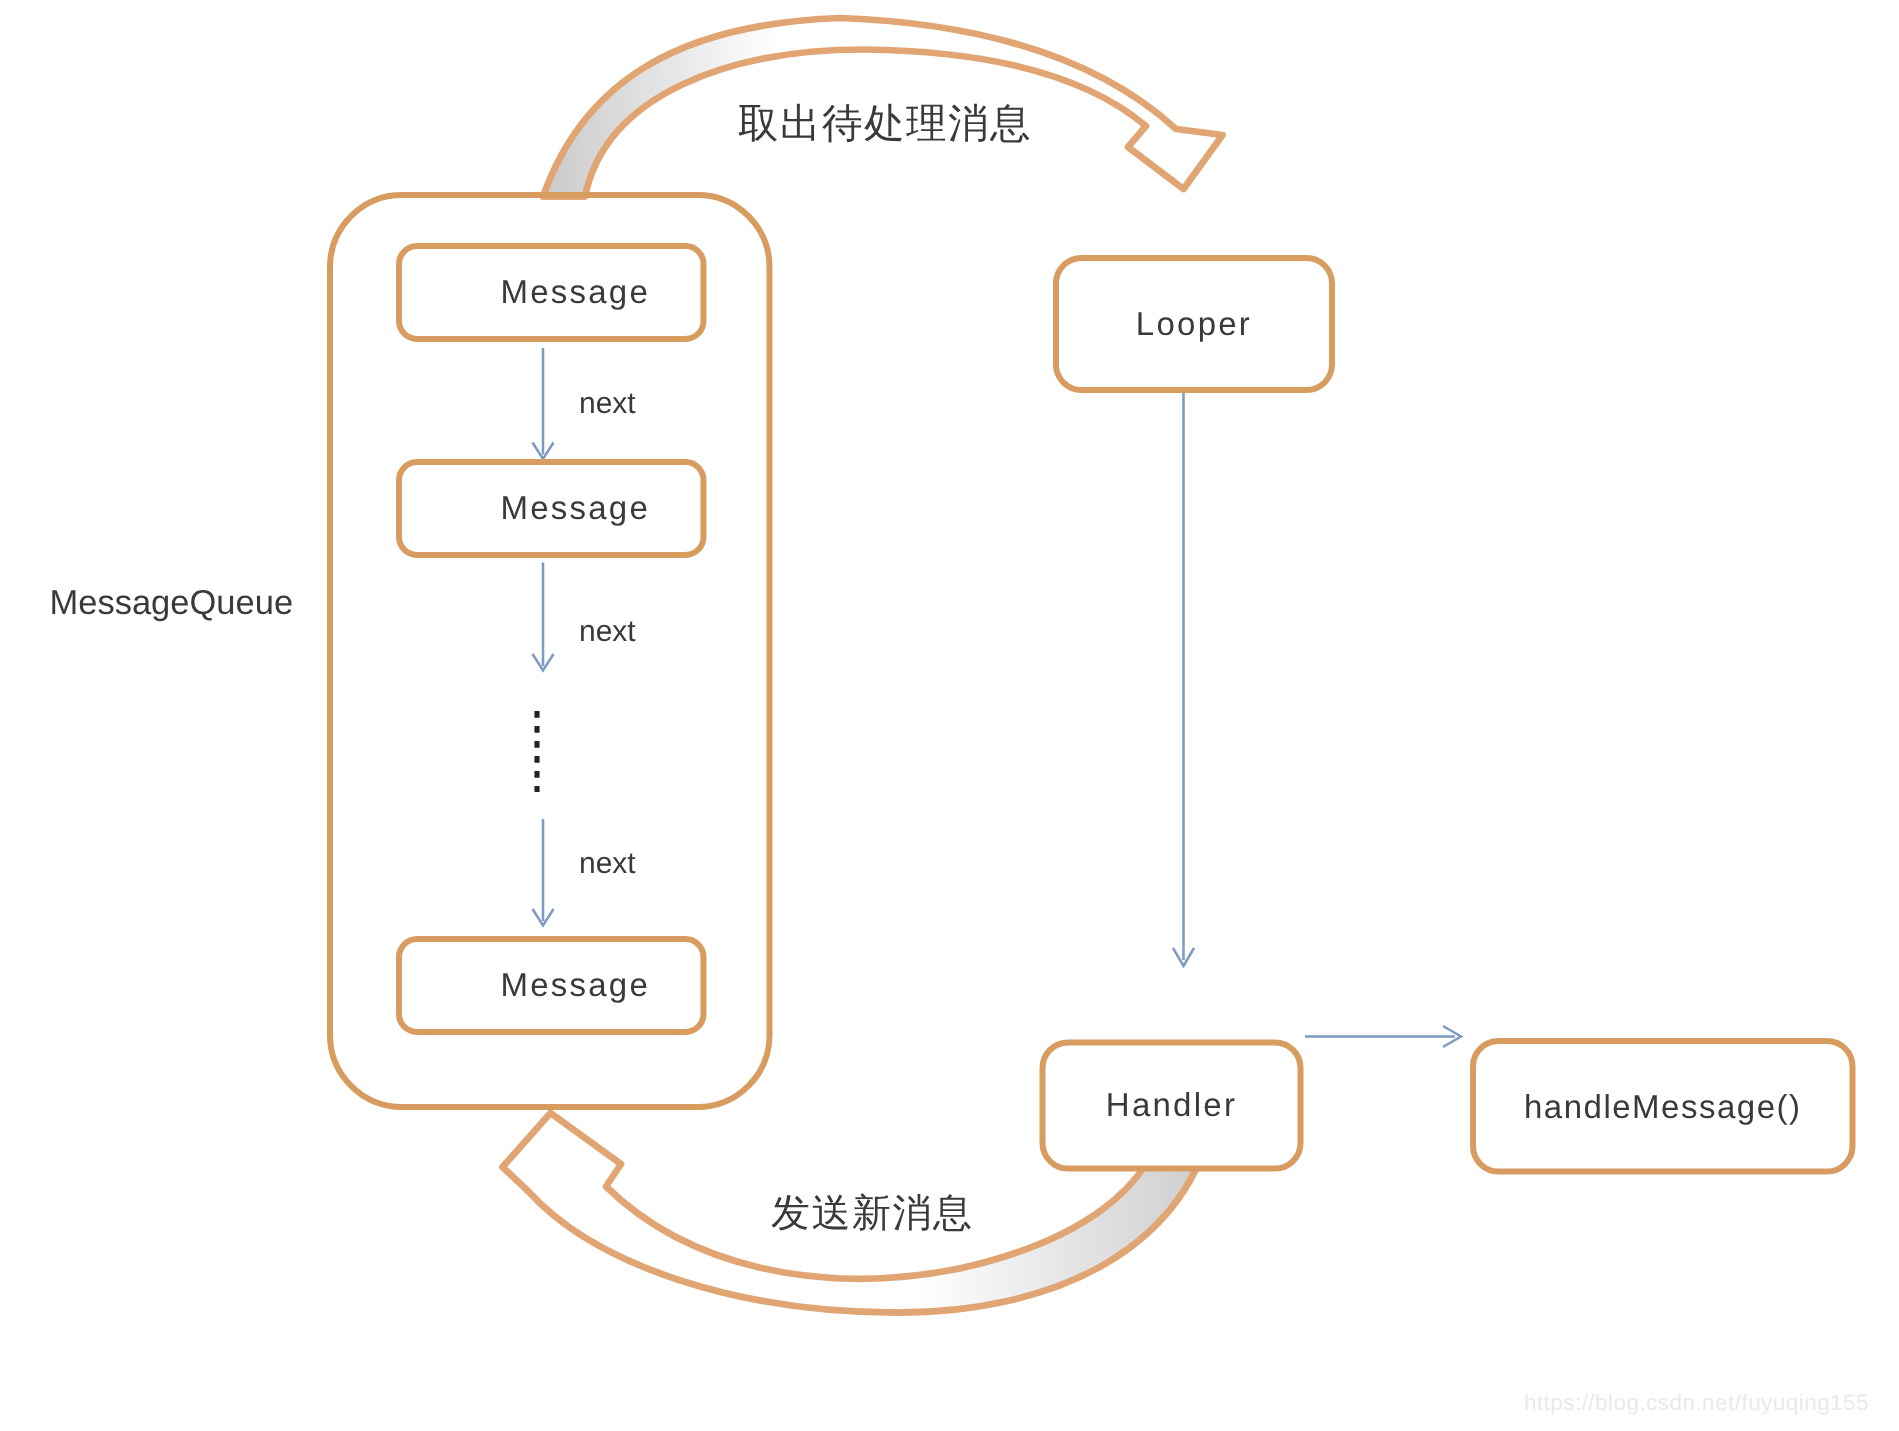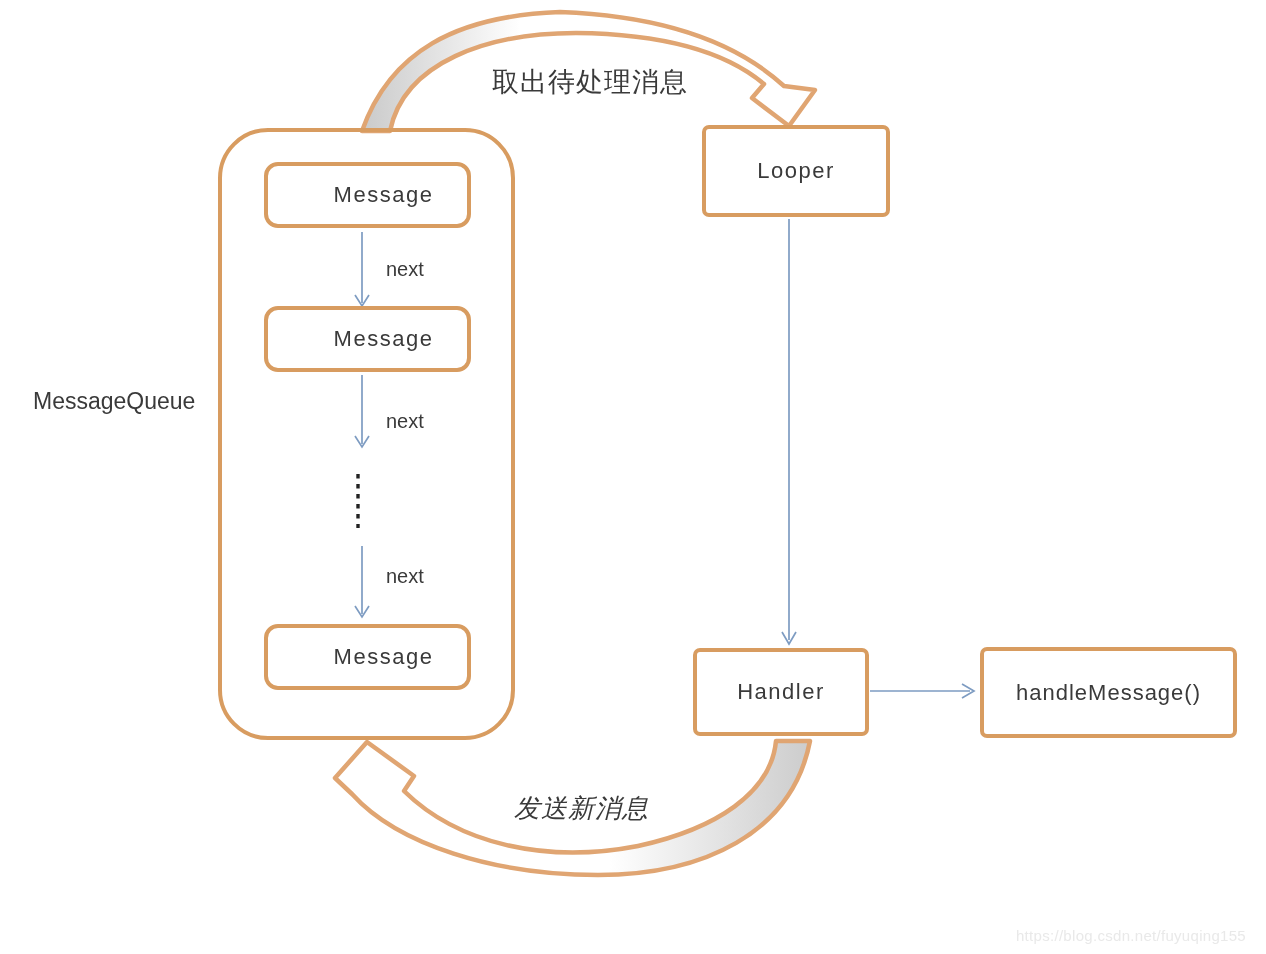--- a/index.html
+++ b/index.html
@@ -36,28 +36,28 @@
   }
   .mq-container{
     position:absolute;
     box-sizing:border-box;
     left:218px;top:128px;width:297px;height:612px;
     border:4px solid var(--accent-orange);
     border-radius:50px;
     background:transparent;
   }
   .msg{left:264px;width:207px;height:66px;border-radius:14px;padding-left:32px;}
-  .node{border-radius:7px;}
+  .node{border-radius:19px;margin-top:45px;}
 
   .lbl{position:absolute;white-space:nowrap;}
   .lbl-mq{left:33px;top:388px;font-size:23px;text-align:center;}
   .lbl-next{left:386px;font-size:20px;}
   .lbl-fetch{left:492px;top:64px;font-size:27px;letter-spacing:1px;}
   .lbl-dispatch{left:822px;top:404px;font-size:26px;}
-  .lbl-send{left:514px;top:791px;font-size:26px;letter-spacing:1px;font-style:italic;}
+  .lbl-send{left:514px;top:791px;font-size:26px;letter-spacing:1px;}
   .watermark{
     position:absolute;right:20px;top:927px;
     font-size:15px;color:var(--watermark-gray);
     letter-spacing:.3px;
   }
 </style>
 </head>
 <body>
 
 <div class="canvas">

